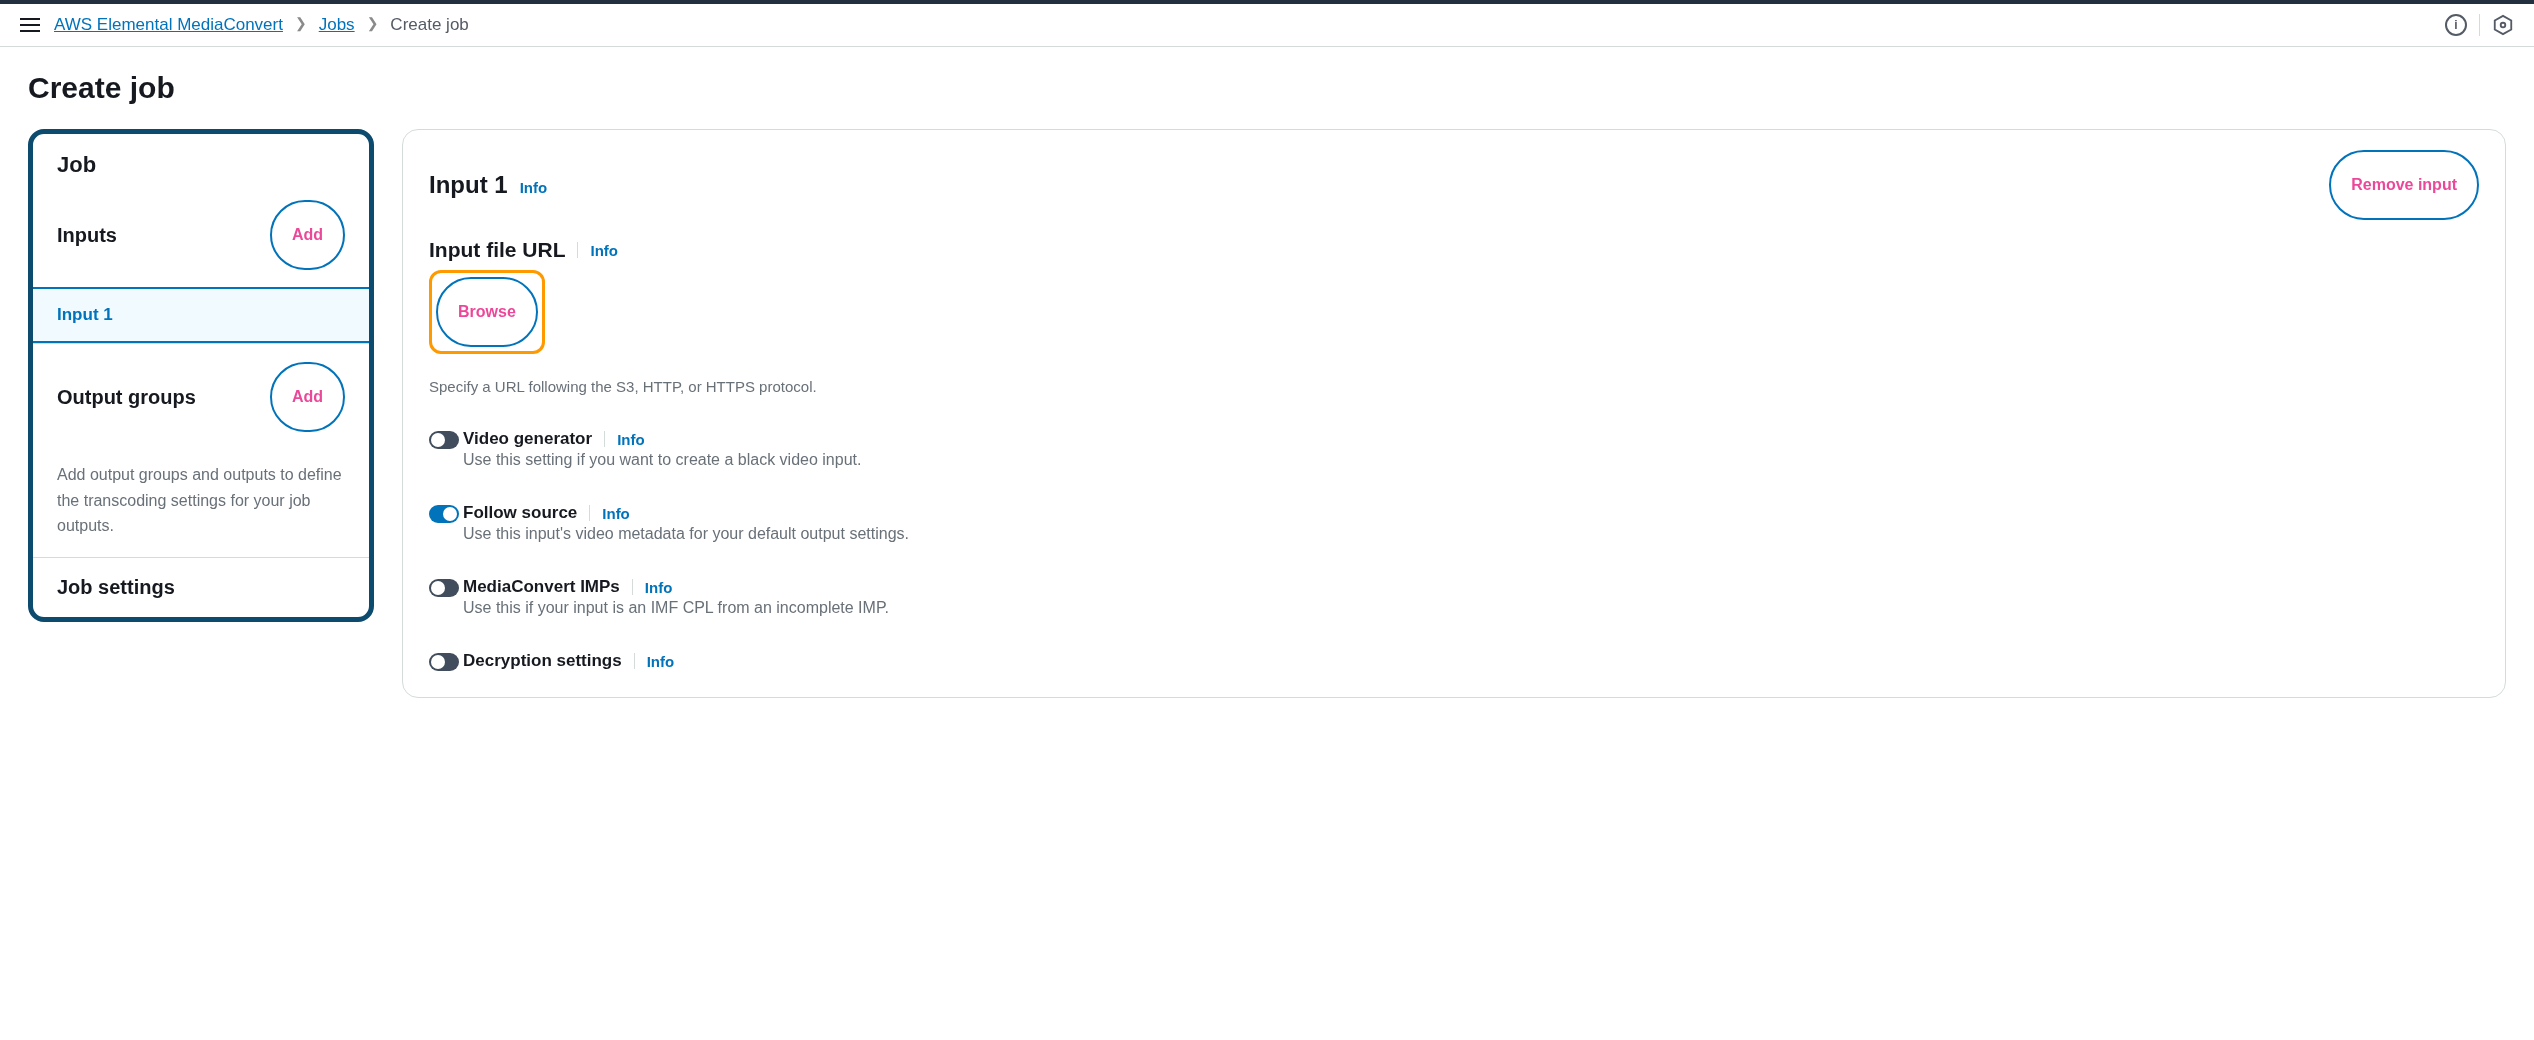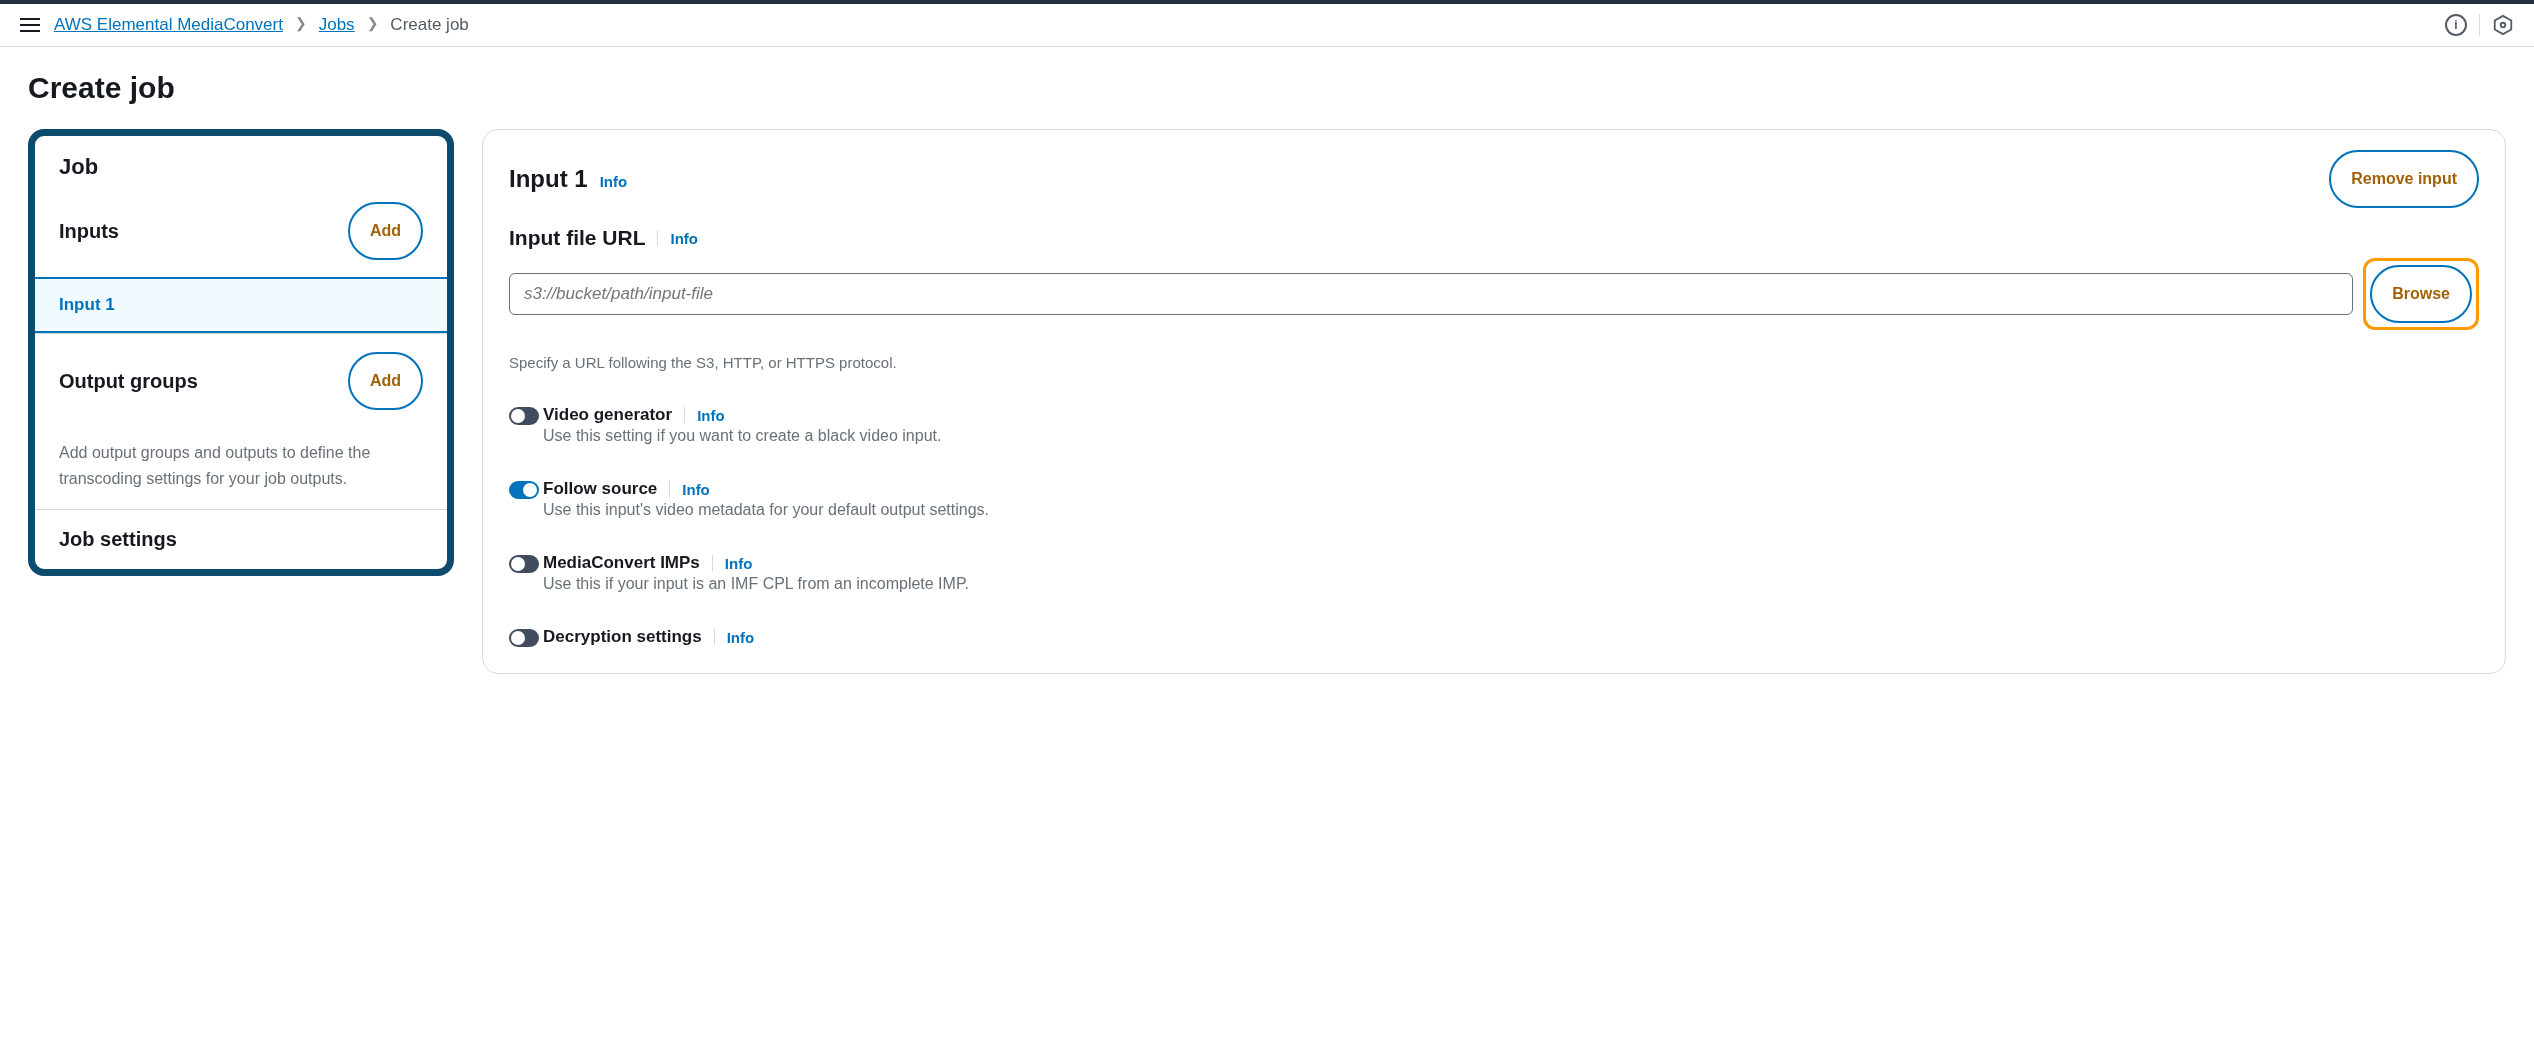--- a/index.html
+++ b/index.html
@@ -79,22 +79,22 @@
     font-size: 30px;
     font-weight: 700;
     margin-bottom: 24px;
   }
   .layout {
     display: flex;
     gap: 28px;
     align-items: flex-start;
   }
   .sidebar {
-    width: 426px;
-    border: 7px solid #0c4a6e;
+    width: 346px;
+    border: 5px solid #0c4a6e;
     border-radius: 16px;
     background: #fff;
   }
   .side-section {
     padding: 18px 24px;
   }
   .side-section.bordered {
     border-top: 1px solid #d5dbdb;
   }
   .side-title {
@@ -105,24 +105,24 @@
     display: flex;
     align-items: center;
     justify-content: space-between;
   }
   .side-sub {
     font-size: 20px;
     font-weight: 700;
   }
   .btn-outline {
     border: 2px solid #0073bb;
-    color: #a16207;
+    color: #ec4899;
     background: #fff;
     border-radius: 999px;
-    padding: 18px 20px;
+    padding: 24px 20px;
     font-size: 16px;
     font-weight: 700;
     cursor: pointer;
   }
   .side-item {
     padding: 16px 24px;
     font-size: 17px;
   }
   .side-item.active {
     background: #f1faff;
@@ -315,21 +315,20 @@
         </div>
         <button class="btn-outline">Remove input</button>
       </div>
 
       <div class="label-row">
         <span class="field-label">Input file URL</span>
         <span class="v-divider"></span>
         <a href="#" class="info-link">Info</a>
       </div>
       <div class="input-row">
-        <input type="text" class="text-input" placeholder="s3://bucket/path/input-file" style="">
         <div class="browse-wrap">
           <button class="btn-outline">Browse</button>
         </div>
       </div>
       <div class="help-text">Specify a URL following the S3, HTTP, or HTTPS protocol.</div>
 
       <div class="toggle-row">
         <div class="toggle off"></div>
         <div class="toggle-content">
           <div class="toggle-label-row">

